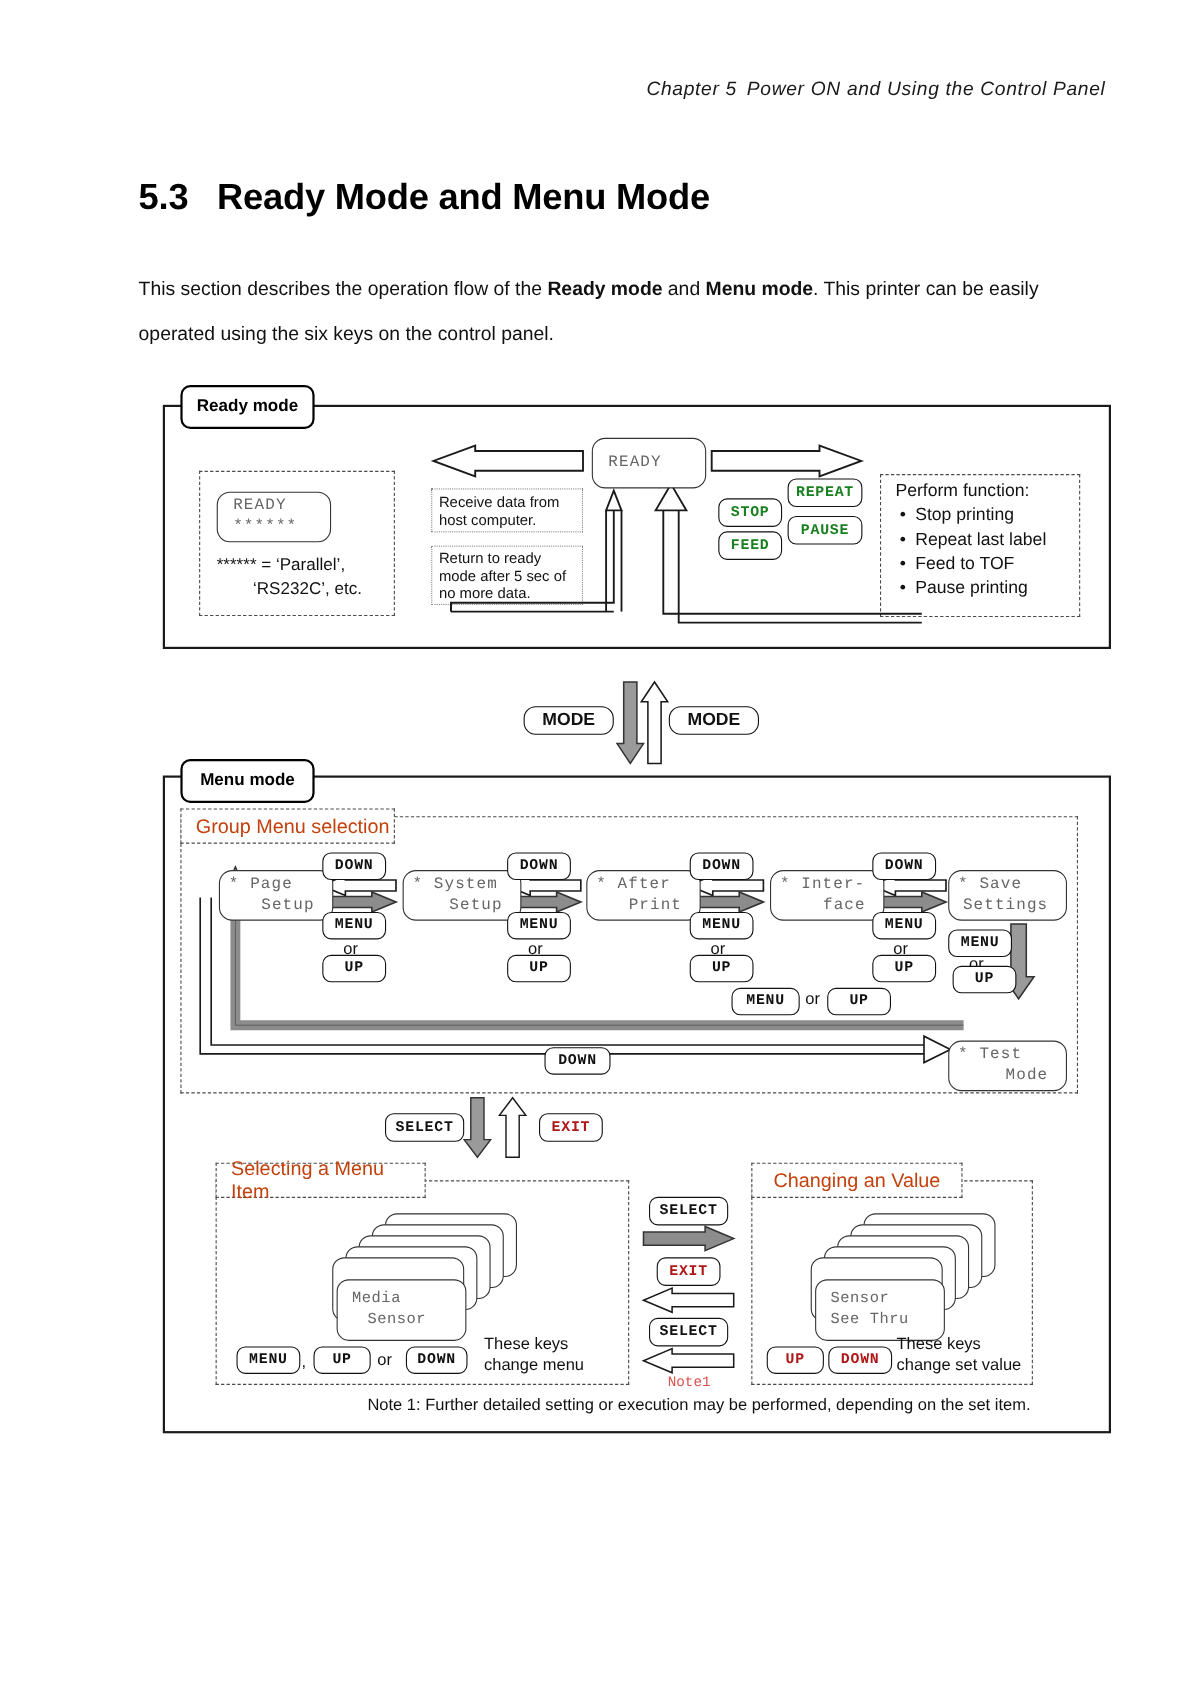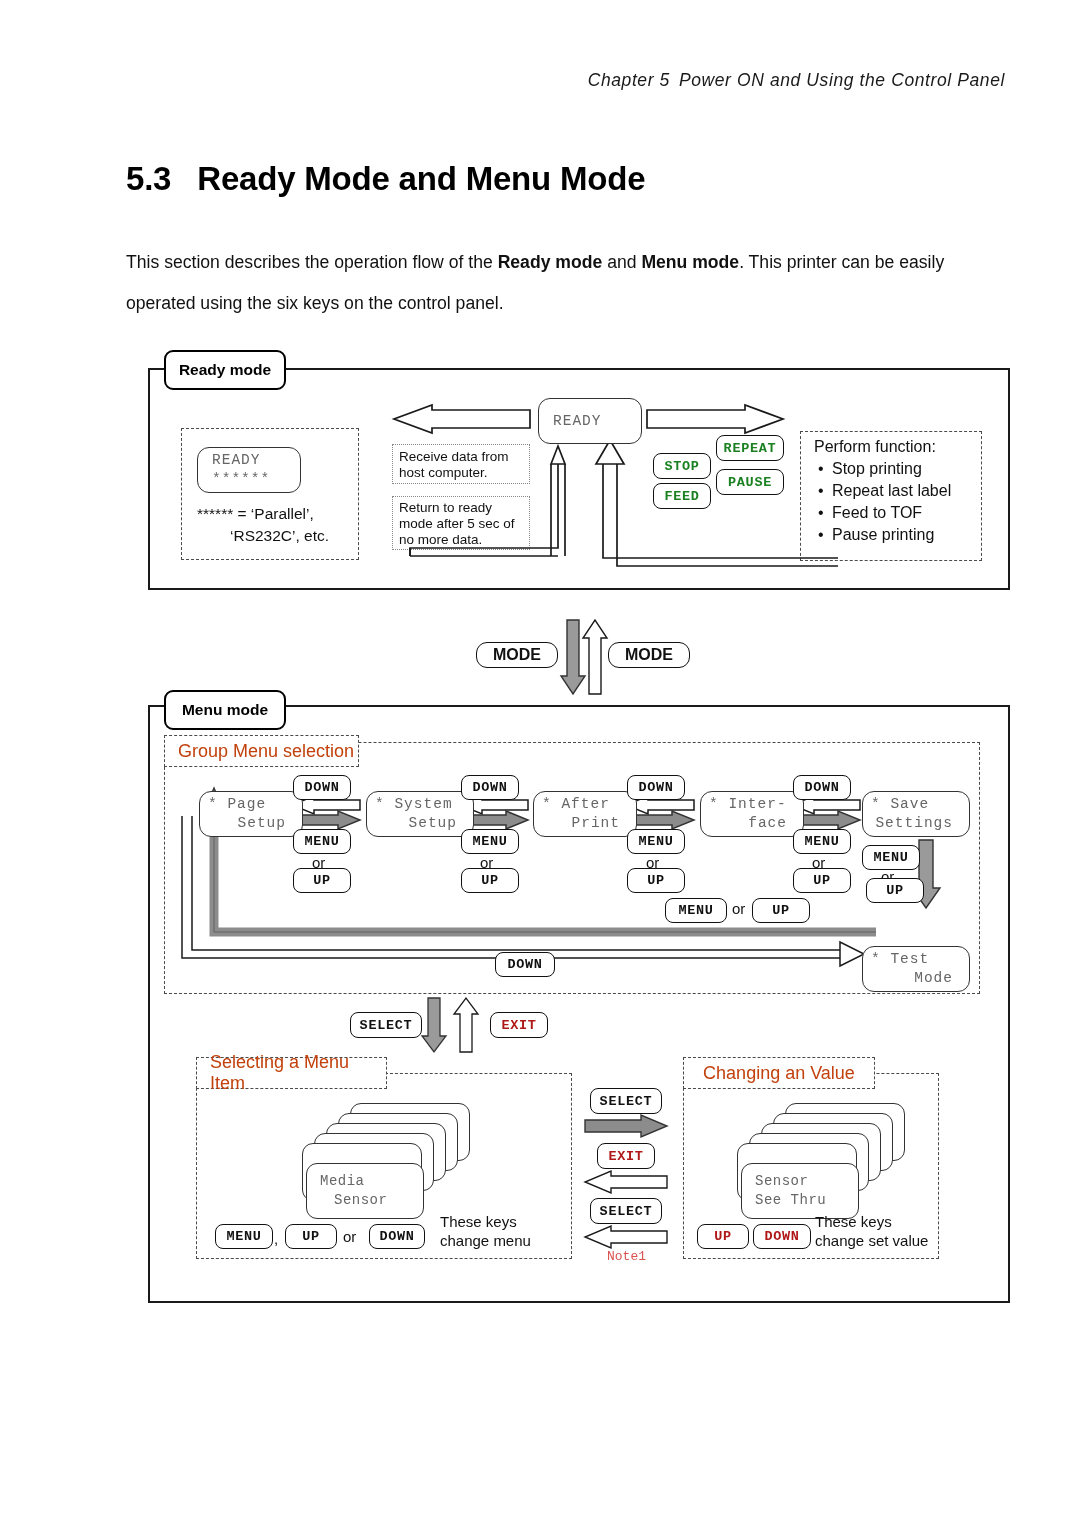--- a/index.html
+++ b/index.html
@@ -348,15 +348,16 @@
       <div>Sensor</div>
       <div>See Thru</div>
     </div>
   </div>
 
   <div class="key red" style="left:697px;top:1224px;width:50px;height:23px;">UP</div>
   <div class="key red" style="left:753px;top:1224px;width:56px;height:23px;">DOWN</div>
   <div class="plain" style="left:815px;top:1213px;">These keys</div>
   <div class="plain" style="left:815px;top:1232px;">change set value</div>
 
+  <div class="note-line" style="left:334px;top:1269px;">Note 1: Further detailed setting or execution may be performed, depending on the set item.</div>
 
 
 </div>
 
 </body></html>

